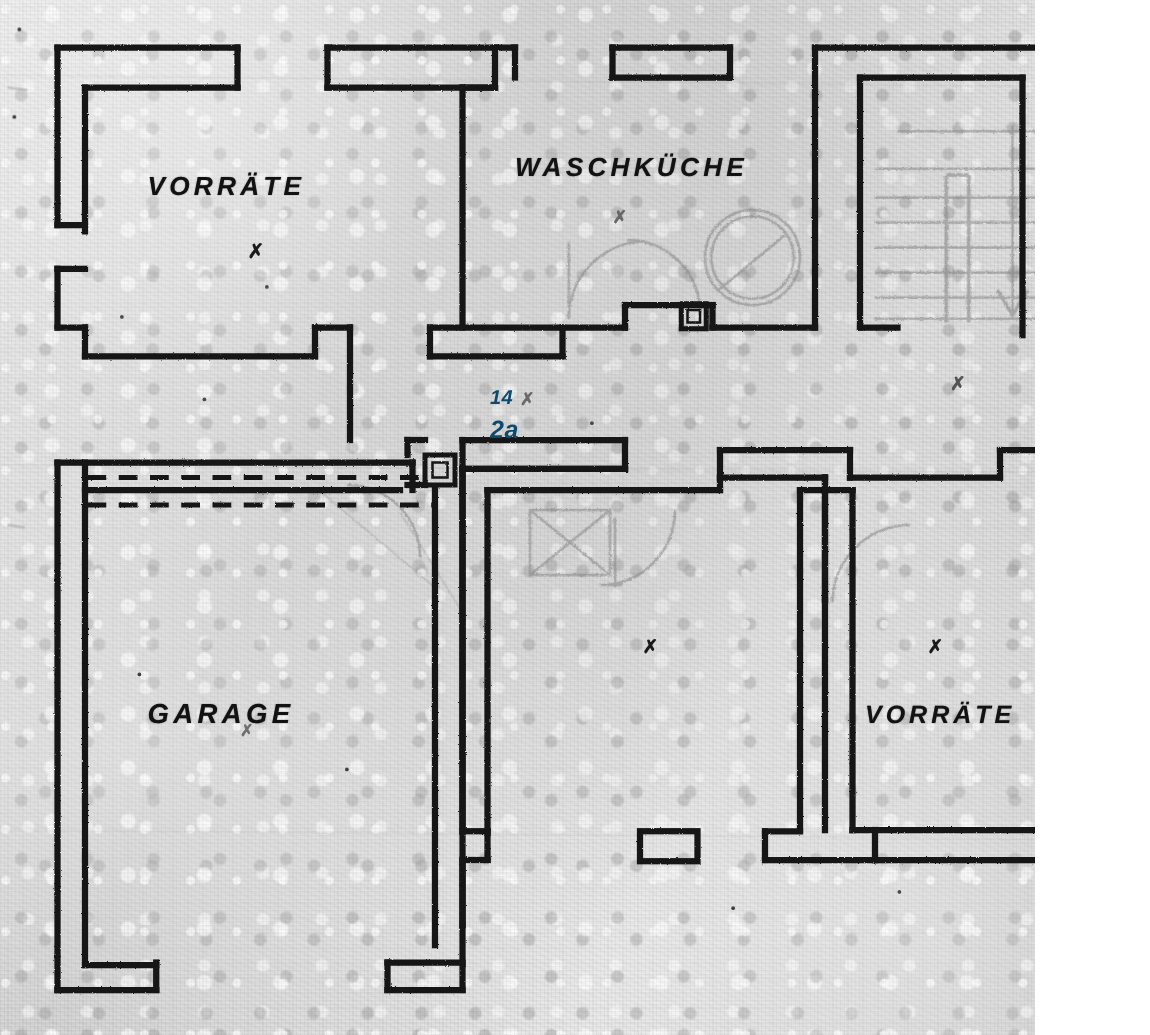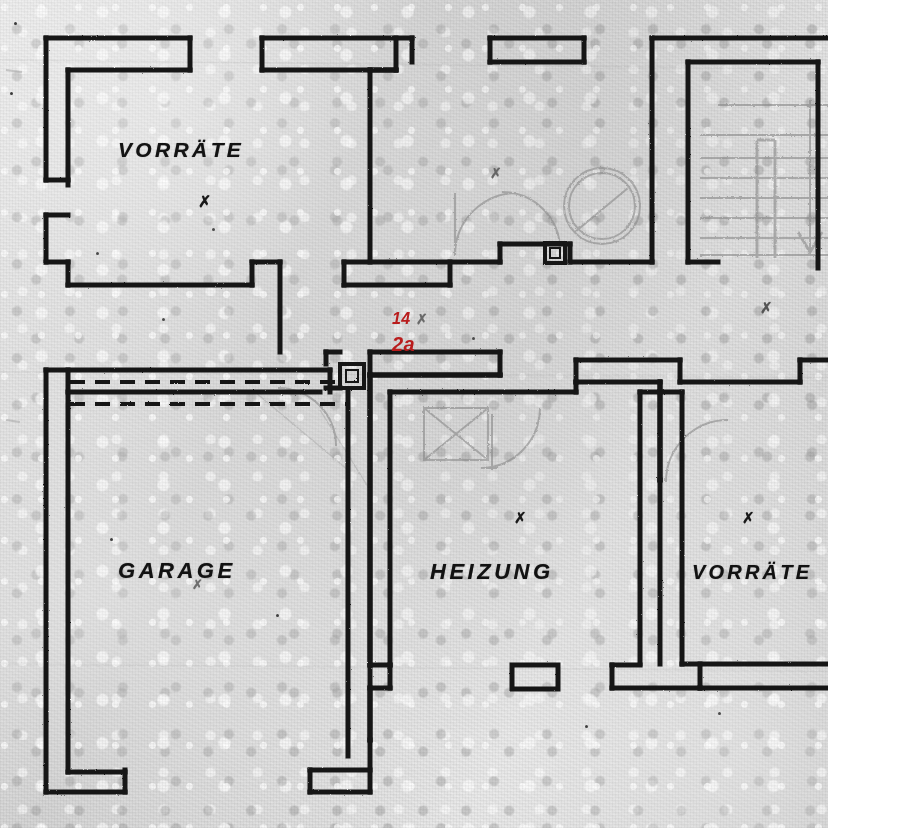--- a/index.html
+++ b/index.html
@@ -63,21 +63,21 @@
     white-space: nowrap;
     letter-spacing: 0.16em;
     text-shadow: 0 0 1px rgba(0,0,0,0.55);
     user-select: none;
   }
   .size-label {
     position: absolute;
     font-family: "Liberation Sans", sans-serif;
     font-weight: 700;
     font-style: italic;
-    color: #b91c1c;
+    color: #0c4a6e;
     letter-spacing: 0.02em;
     white-space: nowrap;
     user-select: none;
   }
   .mark-x {
     position: absolute;
     color: #1a1a1a;
     font-weight: 700;
     font-size: 16px;
     line-height: 1;
@@ -325,33 +325,33 @@
       <line x1="890" y1="430" x2="905" y2="432"></line>
       <line x1="890" y1="600" x2="906" y2="602"></line>
       <line x1="6" y1="70" x2="22" y2="72"></line>
       <line x1="6" y1="420" x2="20" y2="422"></line>
     </g>
   </svg>
 
   <div class="room-label" style="left:118px; top:138px; font-size:21px;">VORRÄTE</div>
   <div class="mark-x" style="left:198px; top:194px;">✗</div>
 
+  <div class="room-label" style="left:412px; top:123px; font-size:21px;">WASCHKÜCHE</div>
   <div class="mark-x" style="left:490px; top:166px; color:#666; font-size:14px;">✗</div>
 
   <div class="mark-x" style="left:416px; top:312px; color:#6a6a6a; font-size:14px;">✗</div>
 
   <div class="size-label" style="left:392px; top:310px; font-size:16px;">14</div>
   <div class="size-label" style="left:392px; top:333px; font-size:20px;">2a</div>
 
   <div class="mark-x" style="left:760px; top:300px; color:#555; font-size:15px;">✗</div>
 
   <div class="room-label" style="left:118px; top:558px; font-size:22px;">GARAGE</div>
   <div class="mark-x" style="left:192px; top:578px; color:#6f6f6f; font-size:13px;">✗</div>
 
-  <div class="room-label" style="left:430px; top:559px; font-size:22px;">HEIZUNG</div>
   <div class="mark-x" style="left:514px; top:510px; font-size:15px;">✗</div>
 
   <div class="room-label" style="left:692px; top:561px; font-size:20px;">VORRÄTE</div>
   <div class="mark-x" style="left:742px; top:510px; font-size:15px;">✗</div>
 
   <div style="position:absolute;left:14px;top:22px;width:3px;height:3px;background:#3a3a3a;border-radius:50%;"></div>
   <div style="position:absolute;left:10px;top:92px;width:3px;height:3px;background:#3a3a3a;border-radius:50%;"></div>
   <div style="position:absolute;left:212px;top:228px;width:3px;height:3px;background:#4a4a4a;border-radius:50%;"></div>
   <div style="position:absolute;left:96px;top:252px;width:3px;height:3px;background:#4a4a4a;border-radius:50%;"></div>
   <div style="position:absolute;left:162px;top:318px;width:3px;height:3px;background:#4a4a4a;border-radius:50%;"></div>

